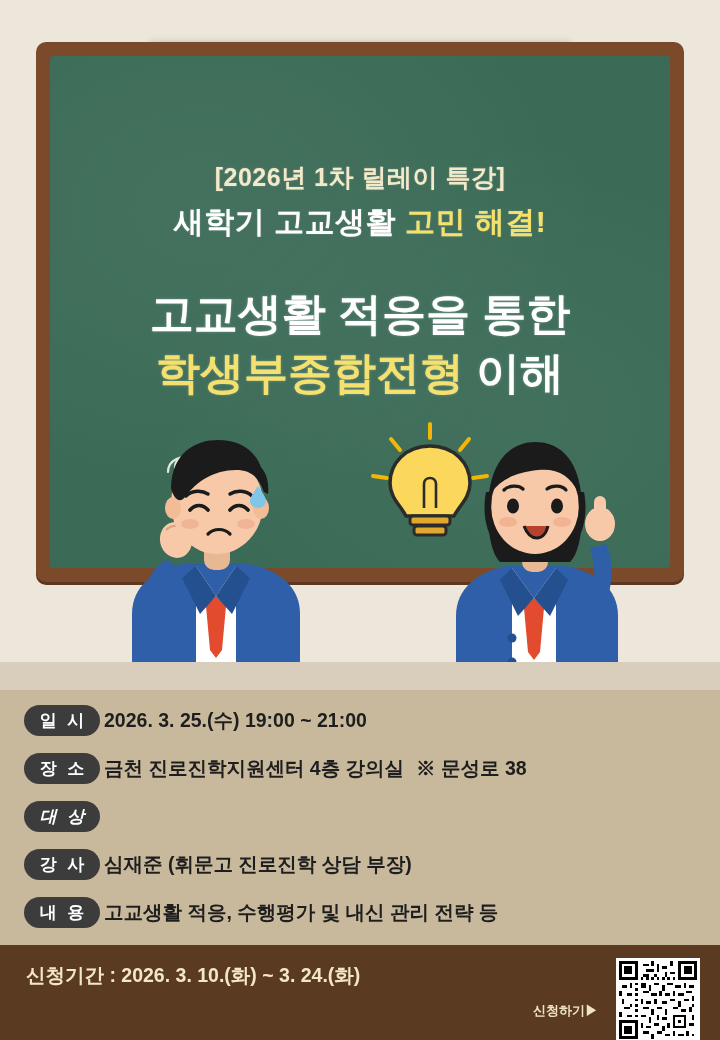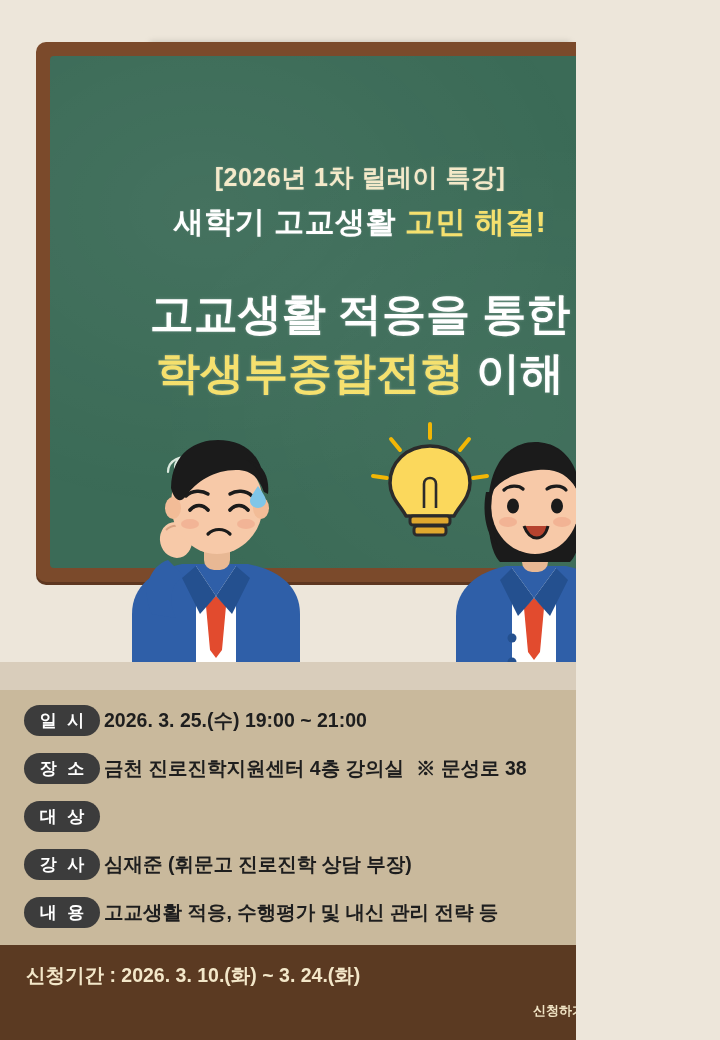--- a/index.html
+++ b/index.html
@@ -8,21 +8,21 @@
   }
   body {
     width: 720px;
     height: 1040px;
     font-family: "Liberation Sans", sans-serif;
     background: #EDE6DA;
     overflow: hidden;
   }
   .poster {
     position: relative;
-    width: 576px;
+    width: 720px;
     height: 1040px;
     background: #EDE6DA;
     overflow: hidden;
   }
 
   
   .board-area {
     position: absolute;
     left: 0; top: 0;
     width: 720px; height: 690px;
@@ -341,21 +341,21 @@
       <div class="info-label">일 시</div>
       <div class="info-text">2026. 3. 25.(수) 19:00 ~ 21:00</div>
     </div>
 
     <div class="info-row" style="top:62px;">
       <div class="info-label">장 소</div>
       <div class="info-text">금천 진로진학지원센터 4층 강의실</div>
       <div class="info-text sub" style="margin-left:12px;">※ 문성로 38</div>
     </div>
 
-    <div class="info-row" style="top:110px;">
+    <div class="info-row" style="top:110px;font-style:italic;">
       <div class="info-label">대 상</div>
     </div>
 
     <div class="info-row" style="top:158px;">
       <div class="info-label">강 사</div>
       <div class="info-text">심재준 (휘문고 진로진학 상담 부장)</div>
     </div>
 
     <div class="info-row" style="top:206px;">
       <div class="info-label">내 용</div>

